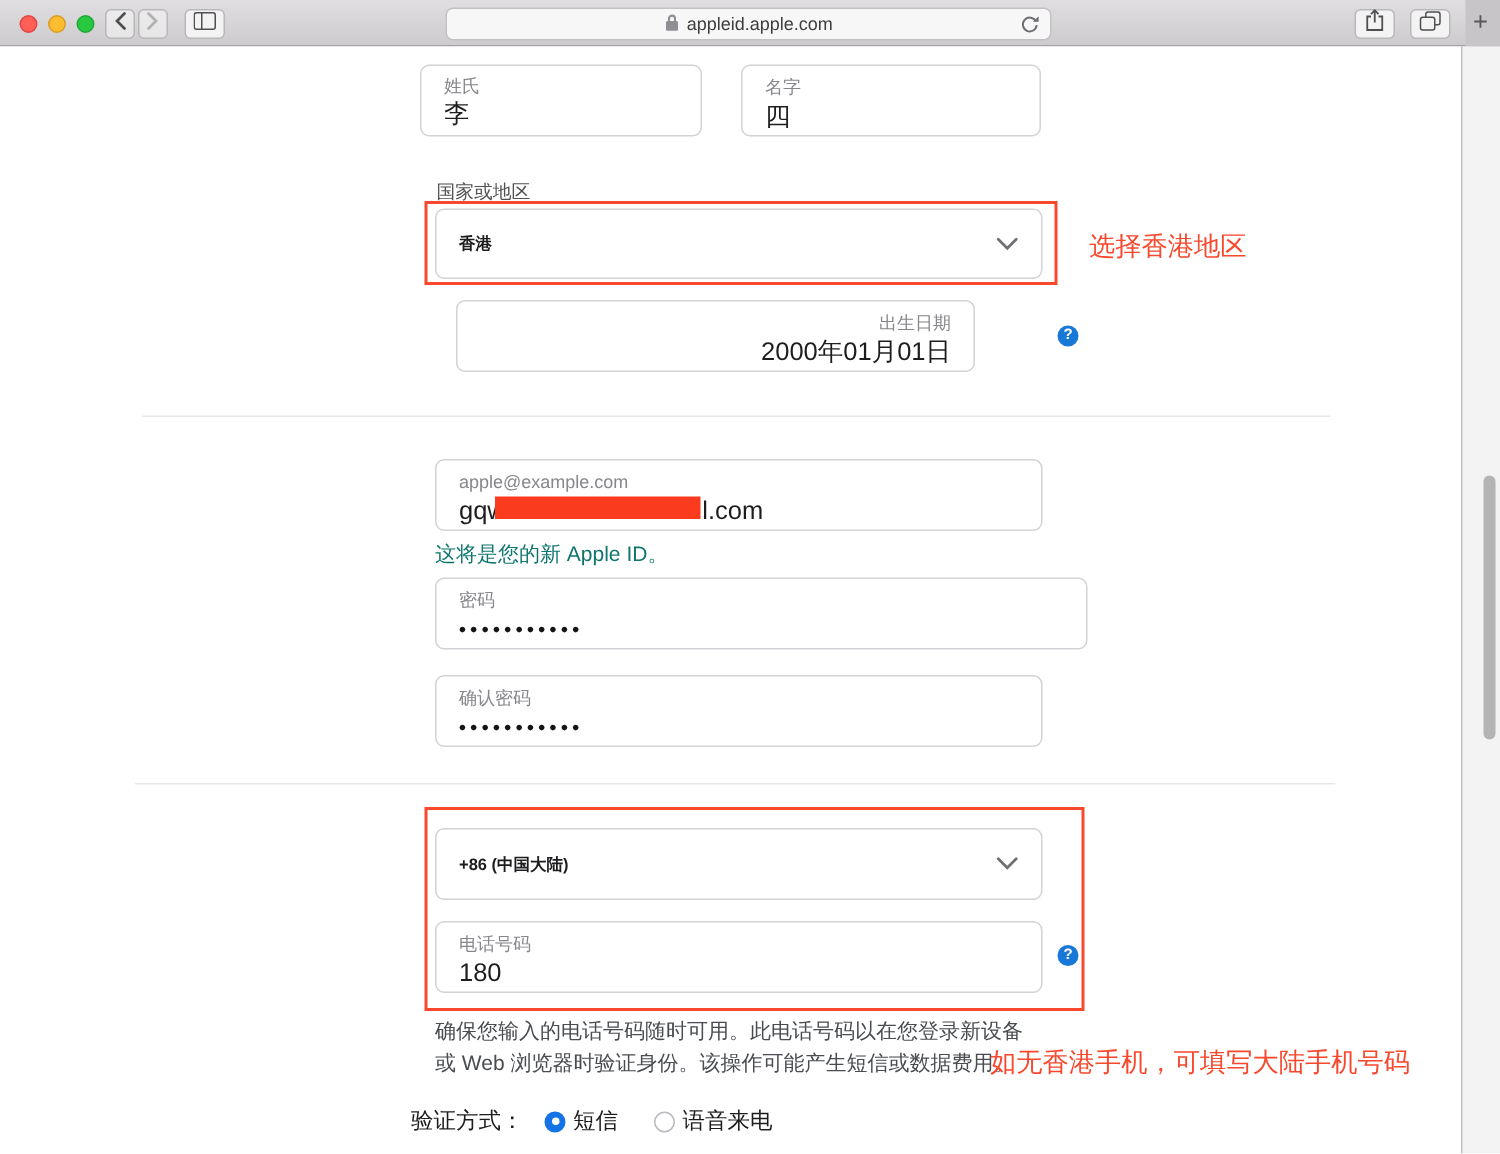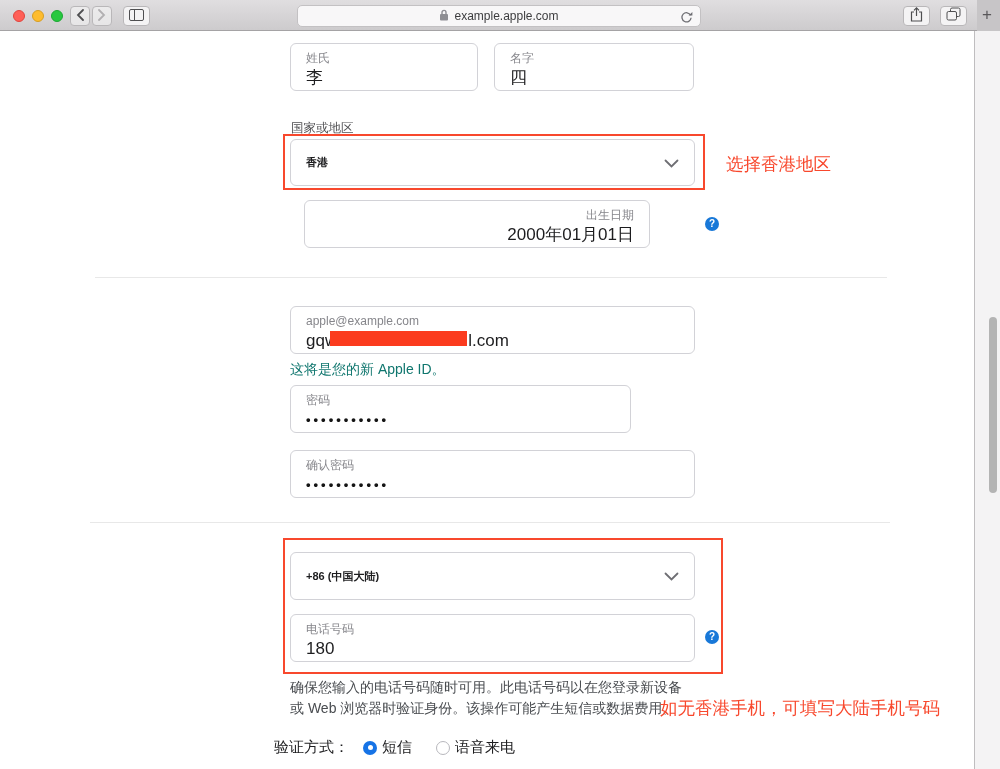--- a/index.html
+++ b/index.html
@@ -103,21 +103,21 @@
     </div>
 
     <div class="urlbar">
       <span class="addr">
         <span>
           <svg width="10" height="12" viewBox="0 0 10 12">
               <rect x="1" y="5" width="8" height="6.5" rx="1" fill="#8e8e93"></rect>
               <path d="M3 5.2 V3.4 a2 2 0 0 1 4 0 V5.2" stroke="#8e8e93" stroke-width="1.4" fill="none"></path>
             </svg>
         </span>
-        <span>example.apple.com</span>
+        <span>appleid.apple.com</span>
       </span>
       <span class="reload">
         <svg width="13" height="13" viewBox="0 0 13 13">
             <path d="M10.6 4.2 A4.6 4.6 0 1 0 11.1 6.8" stroke="#6e6e73" stroke-width="1.3" fill="none"></path>
             <polygon points="8.6,4.5 12.4,4.5 12.4,0.9" fill="#6e6e73"></polygon>
           </svg>
       </span>
     </div>
 
     <div class="chrome-btn btn-share">
@@ -139,21 +139,21 @@
     </div>
     <div class="newtab-plus">+</div>
   </div>
 
   <div class="strip">
     <div class="scroll-thumb"></div>
   </div>
 
   <div class="page">
 
-    <div class="field abs" style="left:290px; top:12px; width:188px; height:48px;">
+    <div class="field abs" style="left:280px; top:12px; width:188px; height:48px;font-family:Liberation Mono, monospace;">
       <div class="flabel">姓氏</div>
       <div class="fvalue">李</div>
     </div>
     <div class="field abs" style="left:494px; top:12px; width:200px; height:48px;">
       <div class="flabel">名字</div>
       <div class="fvalue">四</div>
     </div>
 
     <div class="section-label abs" style="left:291px; top:89px;">国家或地区</div>
     <div class="select abs" style="left:290px; top:108px; width:405px; height:47px;">
@@ -174,21 +174,21 @@
     <div class="help abs" style="left:705px; top:186px;">?</div>
 
     <div class="divider abs" style="left:95px; top:246px; width:792px;"></div>
 
     <div class="field abs" style="left:290px; top:275px; width:405px; height:48px;">
       <div class="flabel">apple@example.com</div>
       <div class="fvalue"><span>gqw</span><span class="redact"></span><span>l.com</span></div>
     </div>
     <div class="hint abs" style="left:290px; top:330px;">这将是您的新 Apple ID。</div>
 
-    <div class="field abs" style="left:290px; top:354px; width:341px; height:48px;">
+    <div class="field abs" style="left:290px; top:354px; width:435px; height:48px;">
       <div class="flabel">密码</div>
       <div class="dots">•••••••••••</div>
     </div>
     <div class="field abs" style="left:290px; top:419px; width:405px; height:48px;">
       <div class="flabel">确认密码</div>
       <div class="dots">•••••••••••</div>
     </div>
 
     <div class="divider abs" style="left:90px; top:491px; width:800px;"></div>
 

